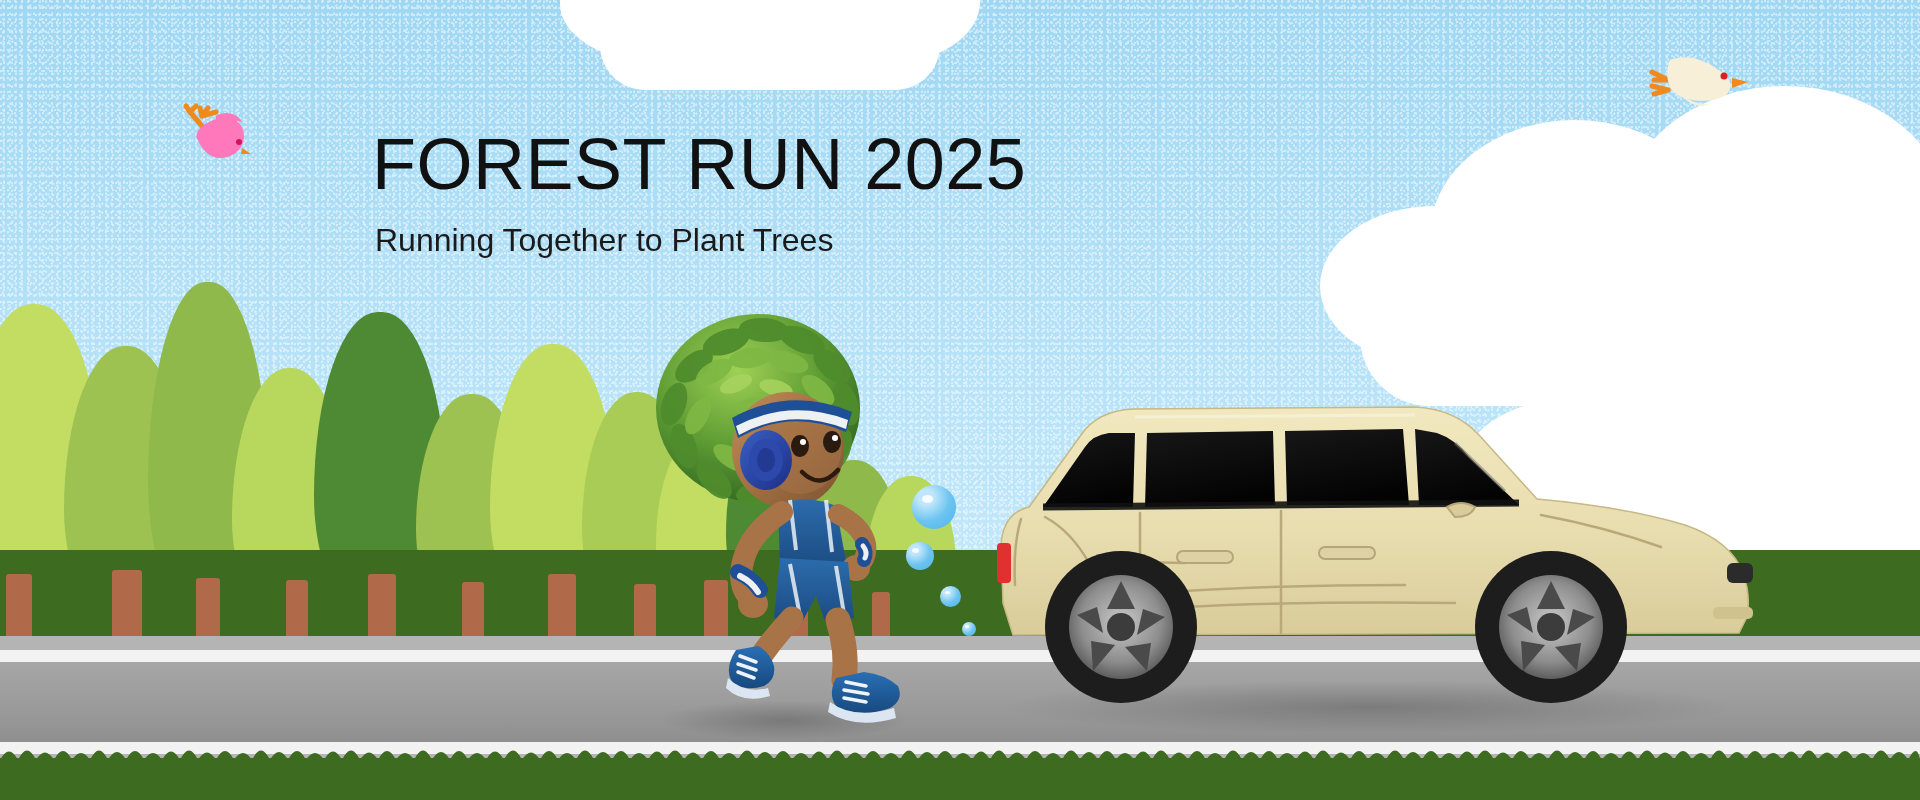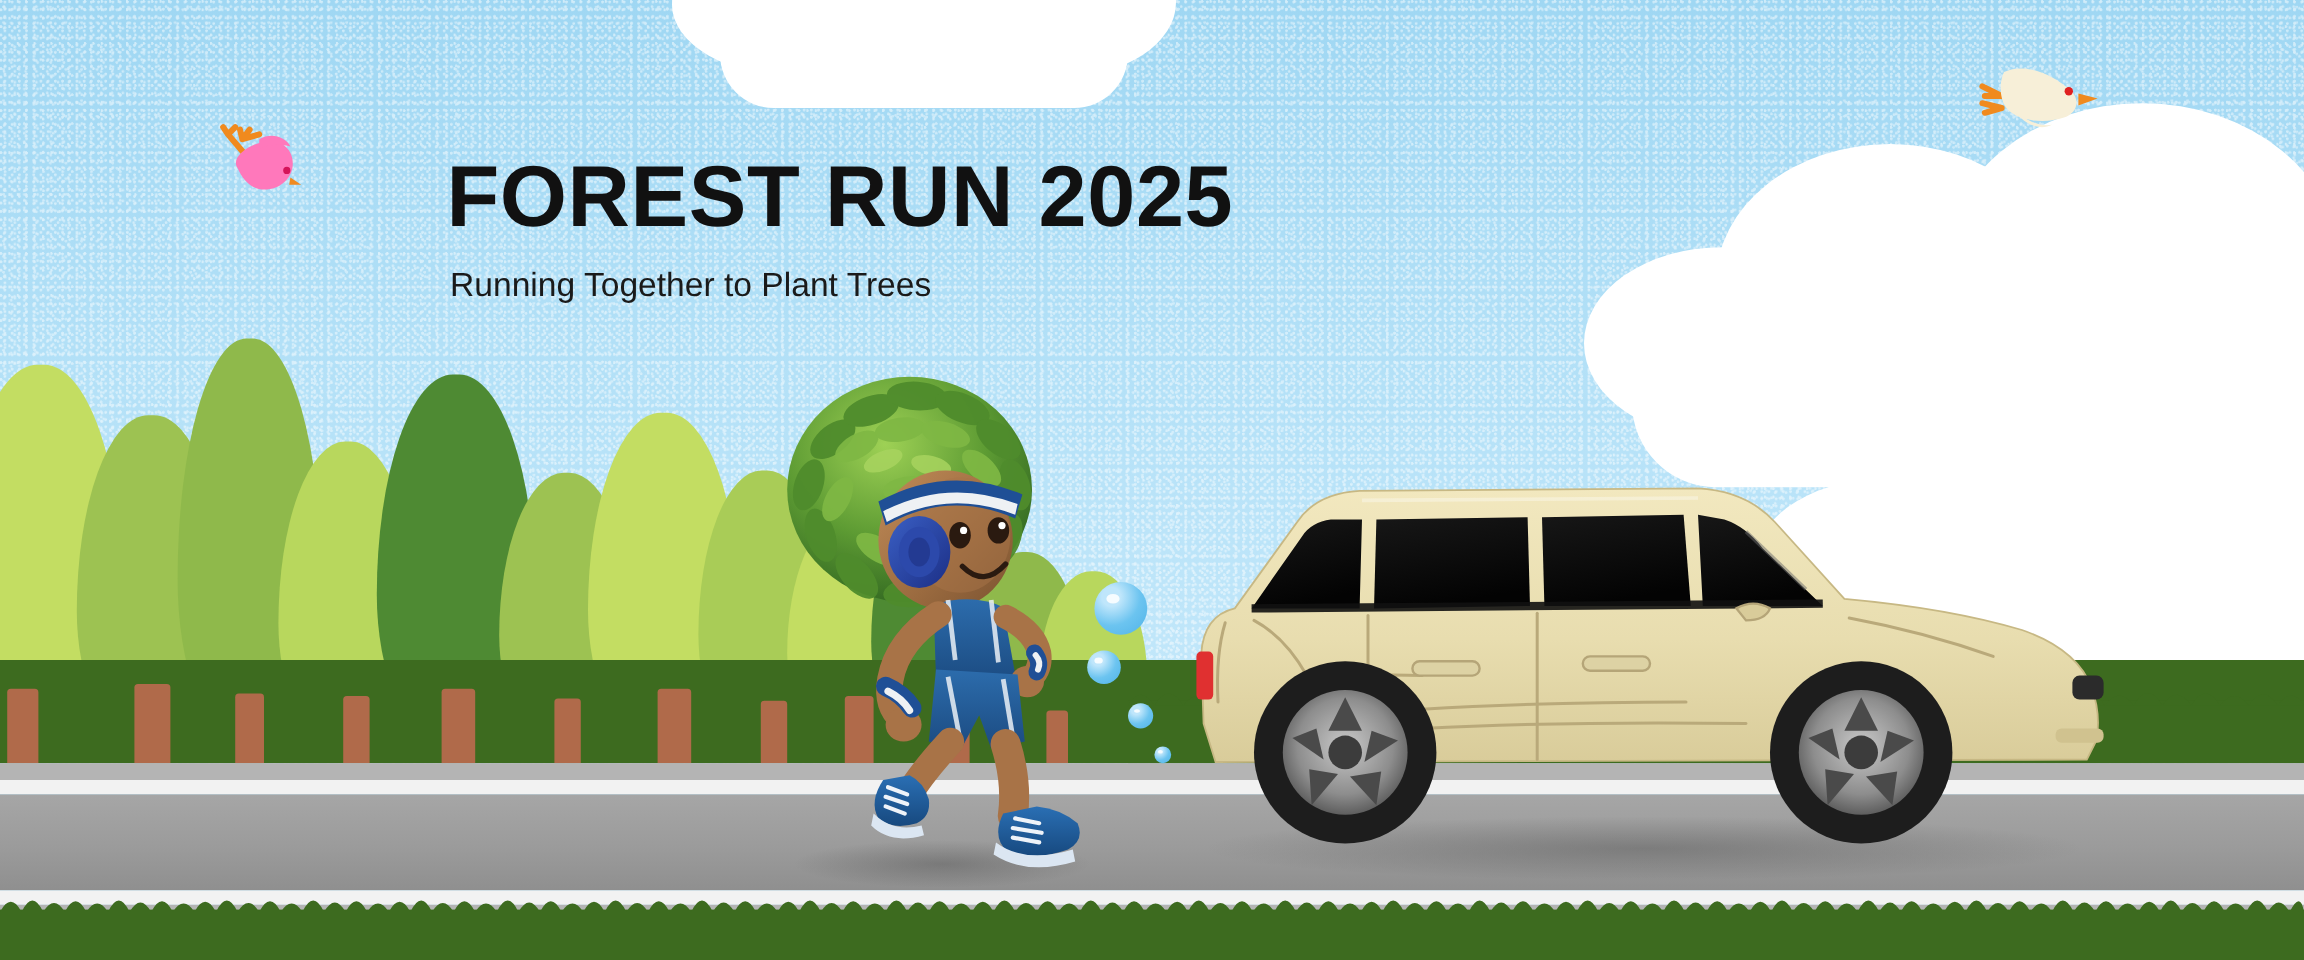--- a/index.html
+++ b/index.html
@@ -54,25 +54,25 @@
   }
 
   
   .forest{position:absolute;left:0;bottom:0;}
   .trunk{position:absolute;background:#b06a4a;border-radius:3px 3px 0 0;}
   .crown{position:absolute;border-radius:48% 48% 42% 42% / 60% 60% 40% 40%;}
 
   
   .title-block{position:absolute;left:372px;top:128px;z-index:40;}
   .title{
-    margin:0;font-size:72px;line-height:1;font-weight:700;color:#111;
+    margin:0;font-size:72px;line-height:1;font-weight:400;color:#111;
     letter-spacing:.5px;font-family:"Liberation Sans",sans-serif;
   }
   .subtitle{
-    margin:24px 0 0 3px;font-size:28px;line-height:1;font-weight:400;color:#1a1a1a;
+    margin:24px 0 0 3px;font-size:32px;line-height:1;font-weight:400;color:#1a1a1a;
     font-family:"Liberation Sans",sans-serif;
   }
 
   
   .bird{position:absolute;z-index:30;}
 
   
   .bubble{
     position:absolute;border-radius:50%;
     background:radial-gradient(circle at 32% 28%, #bfe6fb 0 18%, #6cc4f0 55%, #4fb3e8 100%);

